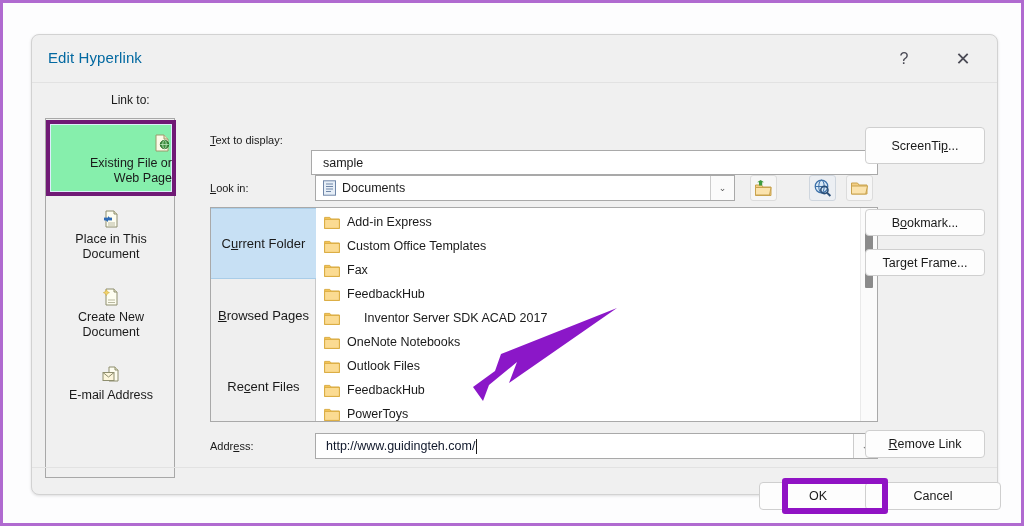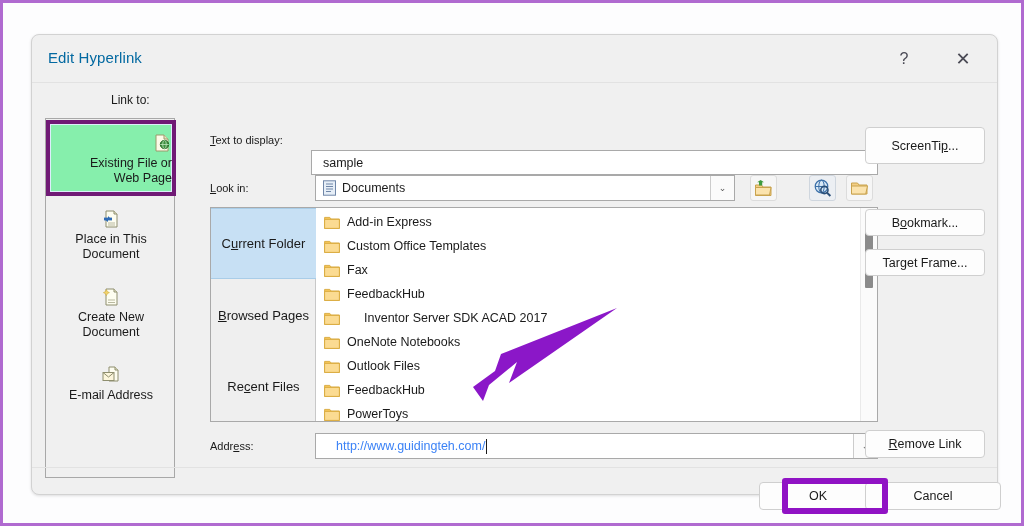--- a/index.html
+++ b/index.html
@@ -148,21 +148,21 @@
     position: absolute; left: 4px; top: 14px; width: 8px; height: 66px;
     background: #8b8b8b; border-radius: 1px;
   }
 
   #addr-label { left: 178px; top: 405px; }
   #addr-combo {
     position: absolute; left: 283px; top: 398px; width: 563px; height: 26px;
     background: #ffffff; border: 1px solid #a9a9a9;
     display: flex; align-items: center;
   }
-  #addr-value { font-size: 12.5px; color: #3b82f6; padding-left: 20px; }
+  #addr-value { font-size: 12.5px; color: #0f172a; padding-left: 10px; }
   #caret {
     display: inline-block; width: 1px; height: 15px;
     background: #1a1a1a; margin-left: 1px;
   }
   #addr-arrow {
     position: absolute; right: 0; top: 0; width: 24px; height: 24px;
     border-left: 1px solid #ccc; background: #fbfbfb;
     display: flex; align-items: center; justify-content: center;
     color: #5a5a5a; font-size: 9px;
   }

